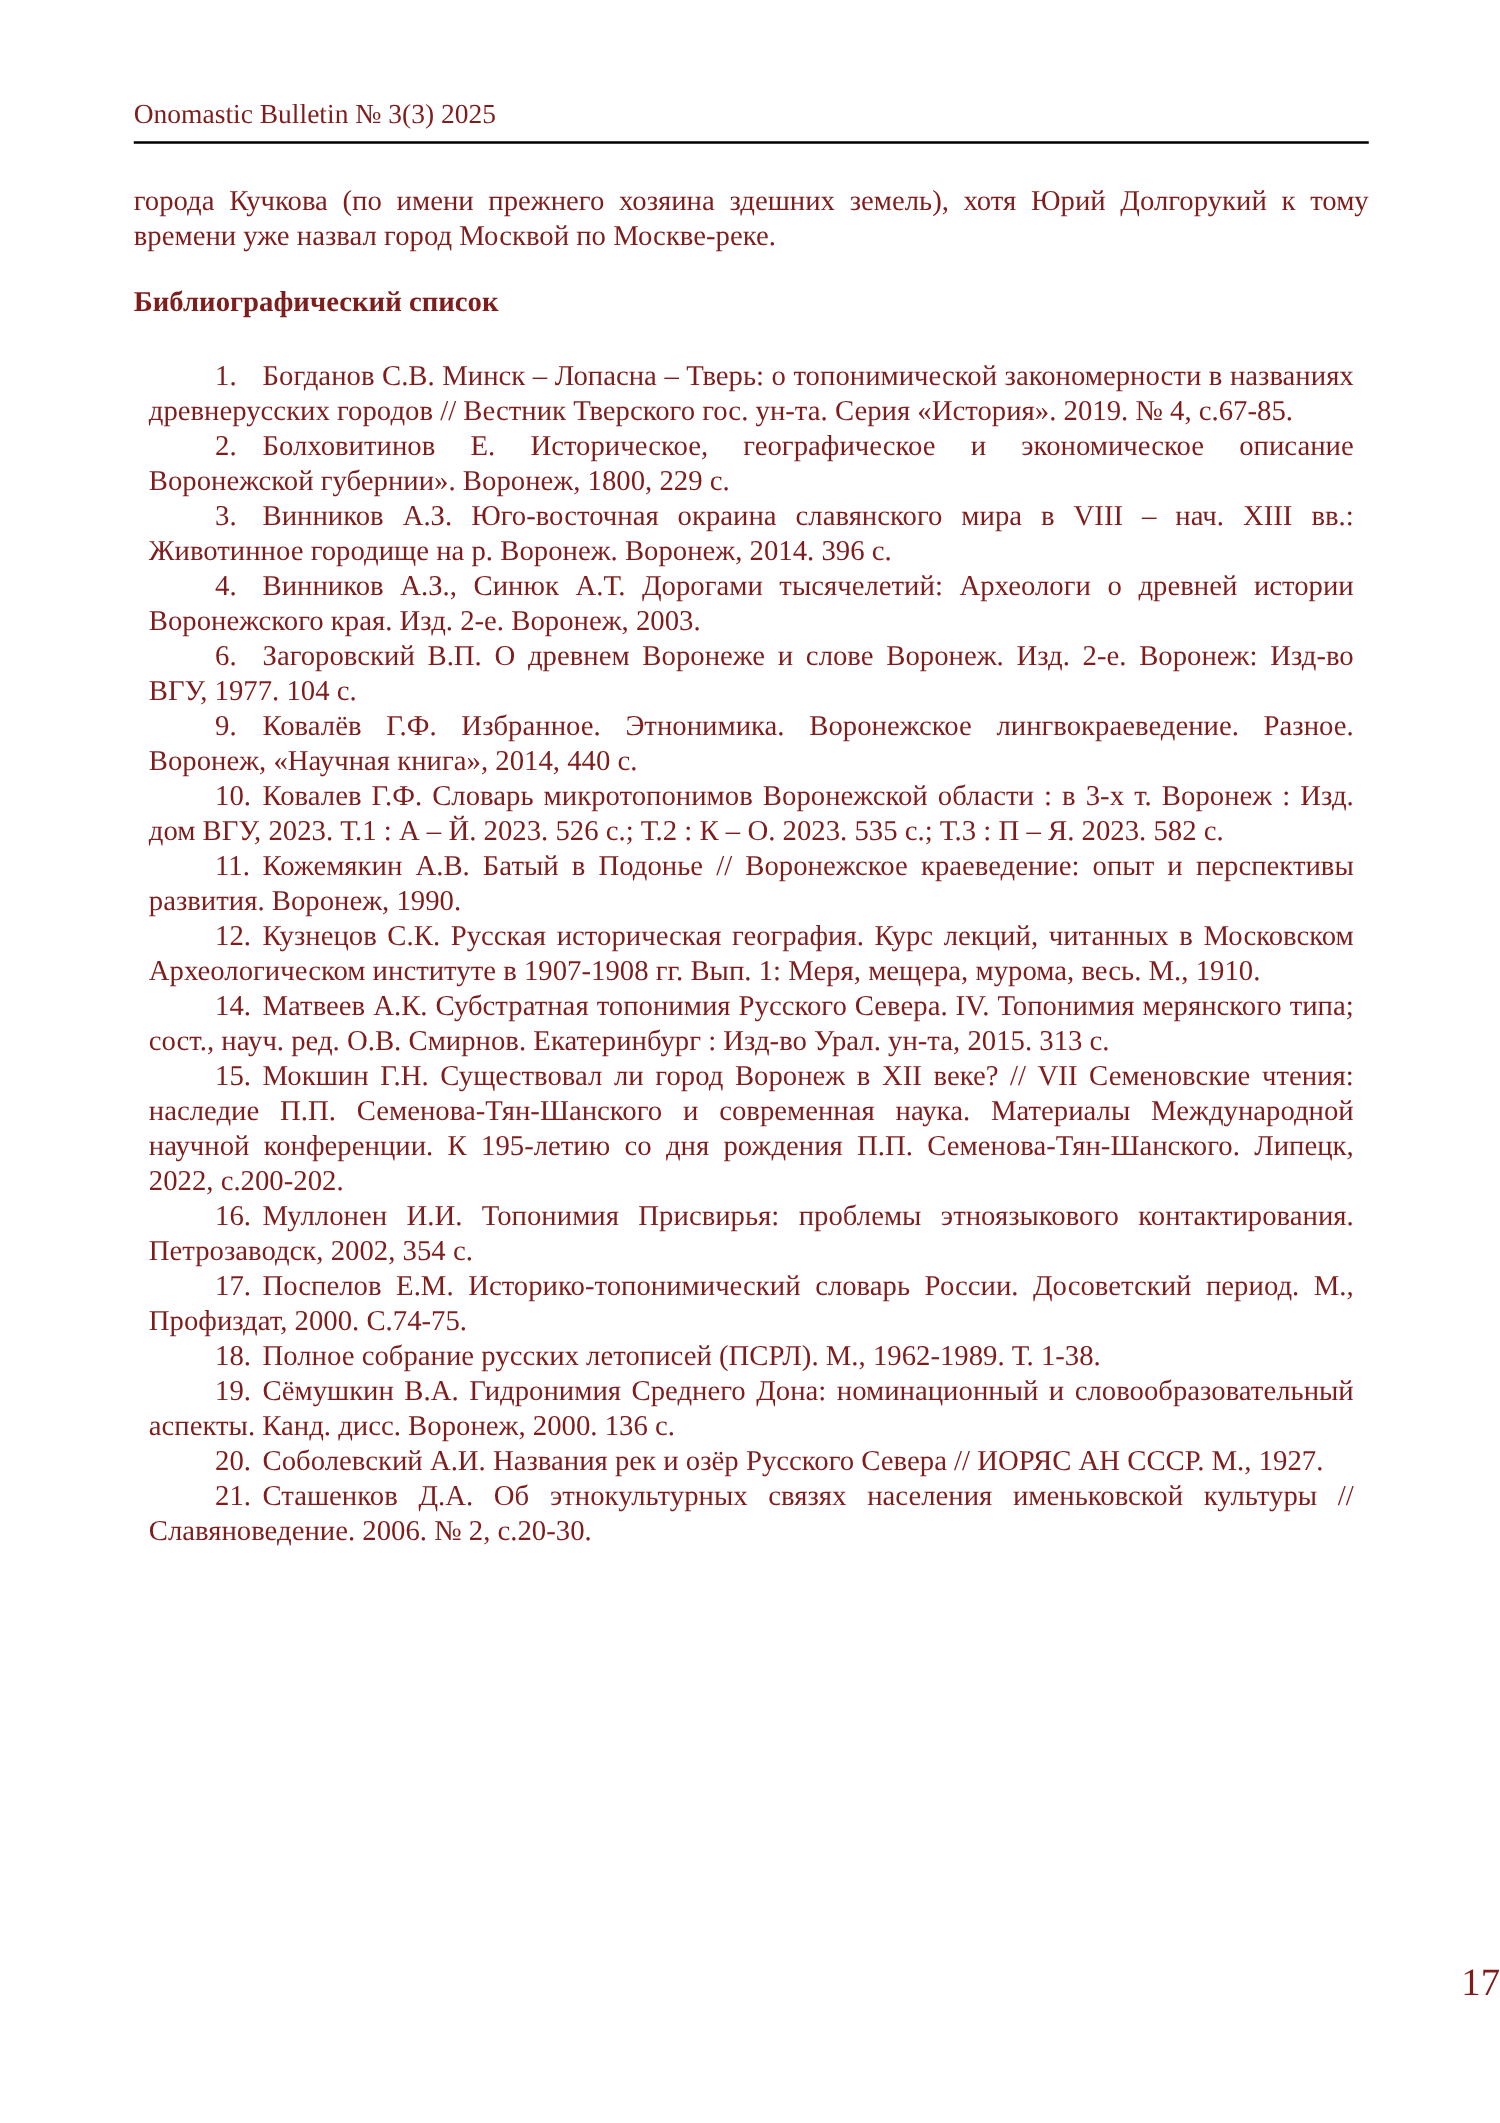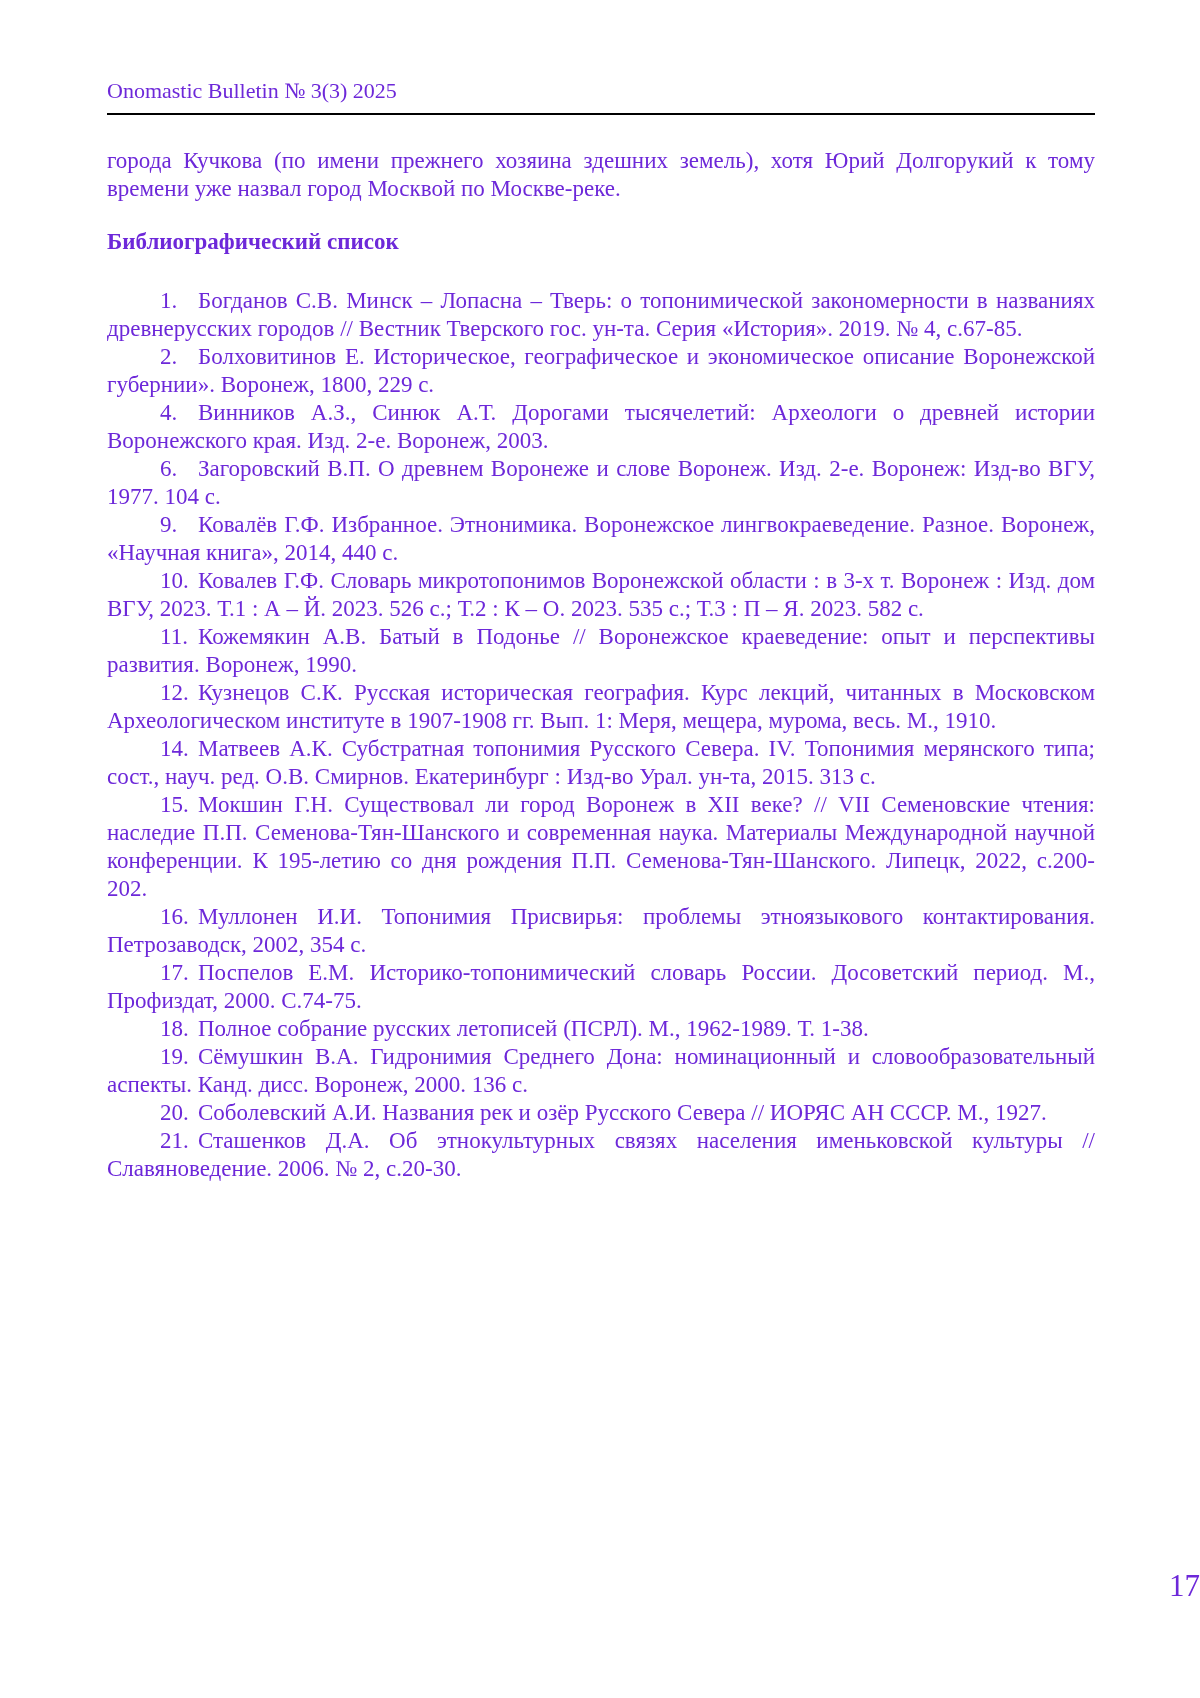--- a/index.html
+++ b/index.html
@@ -9,21 +9,21 @@
   }
   .page {
     position: relative;
     width: 1200px;
     height: 1698px;
     margin: 0 auto;
     background: #ffffff;
     box-sizing: border-box;
     padding: 78px 105px 0 107px;
     font-family: "Liberation Serif", "DejaVu Serif", serif;
-    color: #6d28d9;
+    color: #7f1d1d;
     overflow: hidden;
   }
   .running-header {
     margin: 0;
     font-size: 22px;
     line-height: 26px;
     font-weight: normal;
   }
   .header-rule {
     border: none;
@@ -36,21 +36,21 @@
     line-height: 28px;
     text-align: justify;
   }
   .section-title {
     margin: 25px 0 31px 0;
     font-size: 23px;
     line-height: 28px;
     font-weight: bold;
   }
   .ref-list {
-    margin: 0;
+    margin: 12px;
     padding: 0;
   }
   .ref {
     margin: 0;
     font-size: 23px;
     line-height: 28px;
     text-align: justify;
     text-indent: 53px;
   }
   .ref-num {
@@ -83,20 +83,23 @@
 
   <div class="ref-list">
   <p class="ref">
     <span class="ref-num">1.</span><span class="ref-text">Богданов С.В. Минск – Лопасна – Тверь: о топонимической закономерности в названиях древнерусских городов // Вестник Тверского гос. ун-та. Серия «История». 2019. № 4, с.67-85.</span>
   </p>
 
   <p class="ref">
     <span class="ref-num">2.</span><span class="ref-text">Болховитинов Е. Историческое, географическое и экономическое описание Воронежской губернии». Воронеж, 1800, 229 с.</span>
   </p>
 
+  <p class="ref">
+    <span class="ref-num">3.</span><span class="ref-text">Винников А.З. Юго-восточная окраина славянского мира в VIII – нач. XIII вв.: Животинное городище на р. Воронеж. Воронеж, 2014. 396 с.</span>
+  </p>
 
   <p class="ref">
     <span class="ref-num">4.</span><span class="ref-text">Винников А.З., Синюк А.Т. Дорогами тысячелетий: Археологи о древней истории Воронежского края. Изд. 2-е. Воронеж, 2003.</span>
   </p>
 
 
   <p class="ref">
     <span class="ref-num">6.</span><span class="ref-text">Загоровский В.П. О древнем Воронеже и слове Воронеж. Изд. 2-е. Воронеж: Изд-во ВГУ, 1977. 104 с.</span>
   </p>
 

